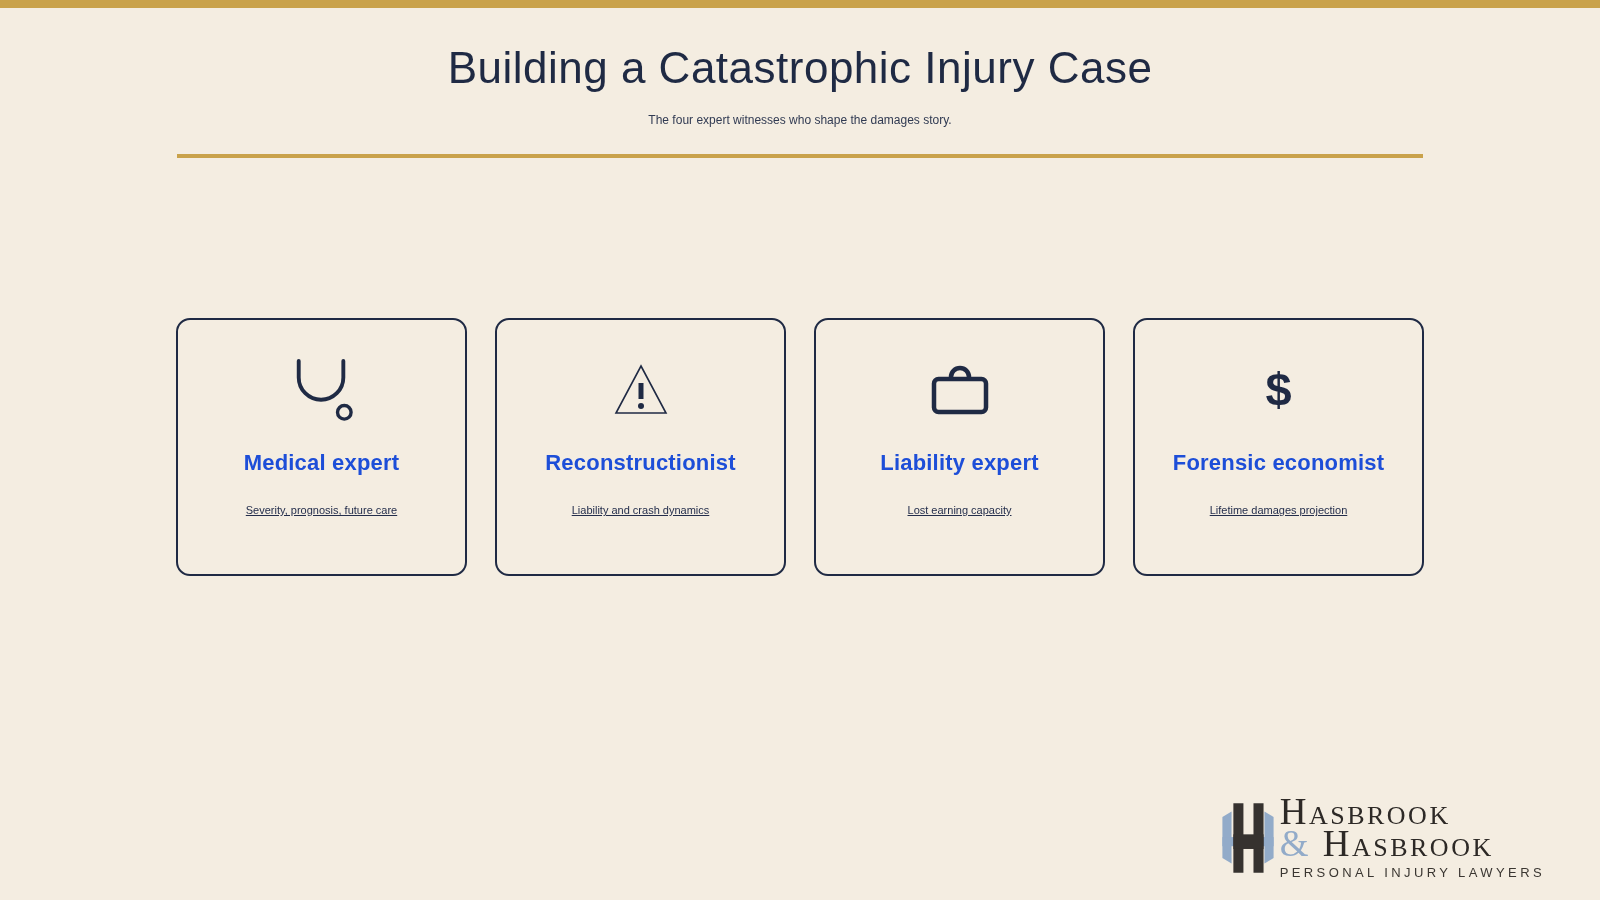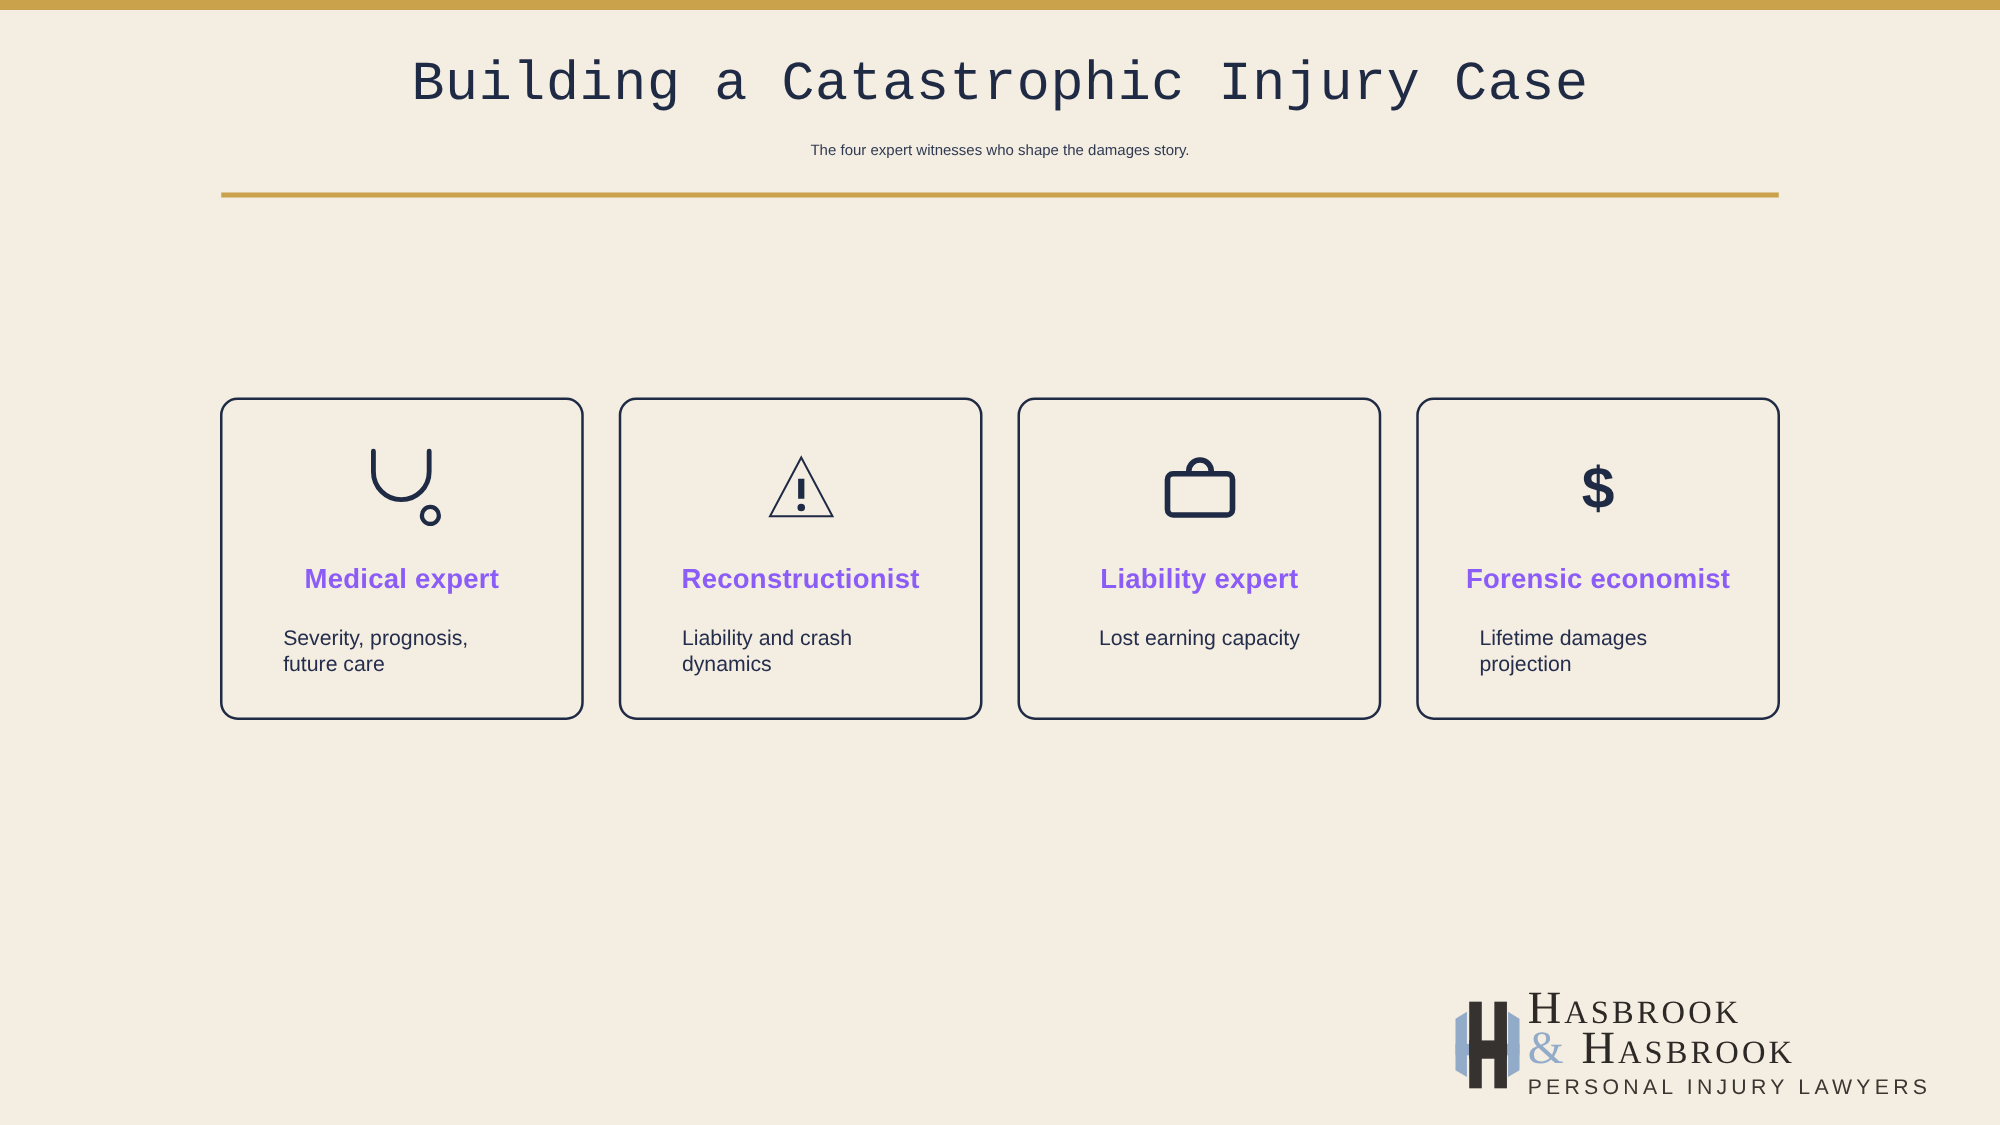--- a/index.html
+++ b/index.html
@@ -10,21 +10,21 @@
     position: relative;
     overflow: hidden;
   }
   .top-bar {
     width: 100%; height: 8px;
     background: #C9A24B;
   }
   header { text-align: center; }
   .page-title {
     margin-top: 34px;
-    font-family: Liberation Mono, monospace;
+    font-family: Liberation Sans, sans-serif;
     font-weight: 400;
     font-size: 44px;
     line-height: 52px;
     color: #1F2A44;
     letter-spacing: 0.5px;
   }
   .page-subtitle {
     margin-top: 16px;
     font-size: 12px;
     line-height: 20px;
@@ -61,31 +61,32 @@
   .dollar-glyph {
     font-size: 47px;
     font-weight: 700;
     color: #1F2A44;
     line-height: 60px;
   }
   .card-title {
     margin-top: 28px;
     font-size: 22px;
     font-weight: 700;
-    color: #8b5cf6;
+    color: #1d4ed8;
     letter-spacing: 0.2px;
   }
   .card-desc {
     margin: 24px auto 0 auto;
-    font-size: 17px;
+    font-size: 11px;
     line-height: 21px;
     color: #242E4C;
     width: fit-content;
     max-width: 190px;
     text-align: left;
+    text-decoration: underline;
   }
   .logo {
     position: absolute;
     right: 55px;
     bottom: 20px;
     display: flex;
     align-items: center;
     gap: 0;
   }
   .emblem svg { display: block; }
@@ -95,21 +96,21 @@
     font-variant: small-caps;
     font-size: 37px;
     line-height: 32px;
     letter-spacing: 2.5px;
     color: #2D2926;
     white-space: nowrap;
   }
   .logo-amp { color: #92ABC9; }
   .logo-tagline {
     margin-top: 5px;
-    font-size: 17px;
+    font-size: 13px;
     letter-spacing: 3.4px;
     text-transform: uppercase;
     color: #3A3631;
     white-space: nowrap;
   }
   .stroke-navy { stroke: #1F2A44; fill: none; }
 </style>
 </head>
 <body>
 

